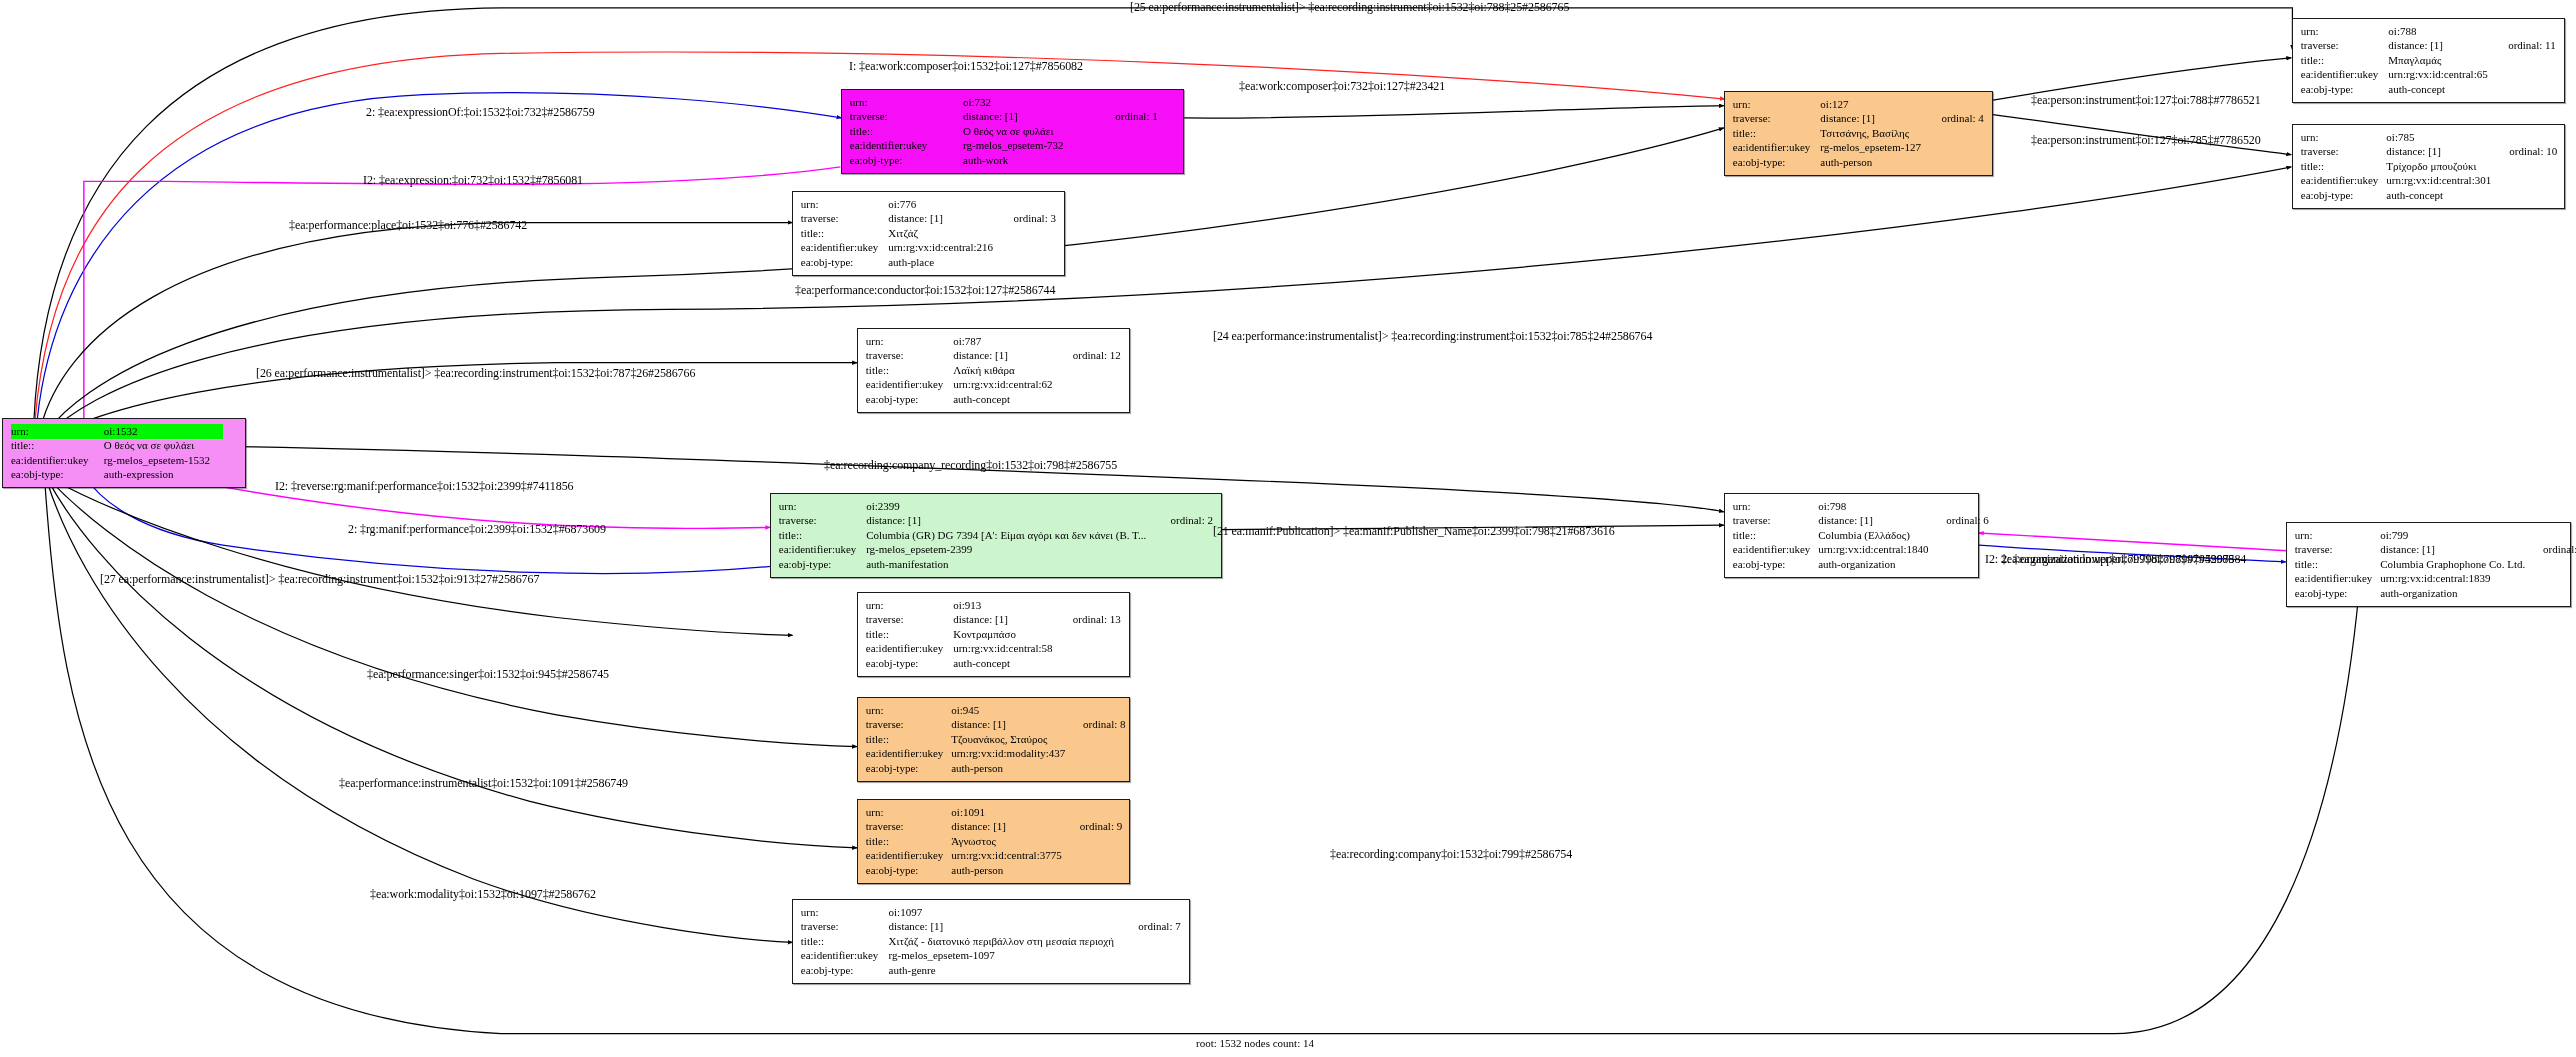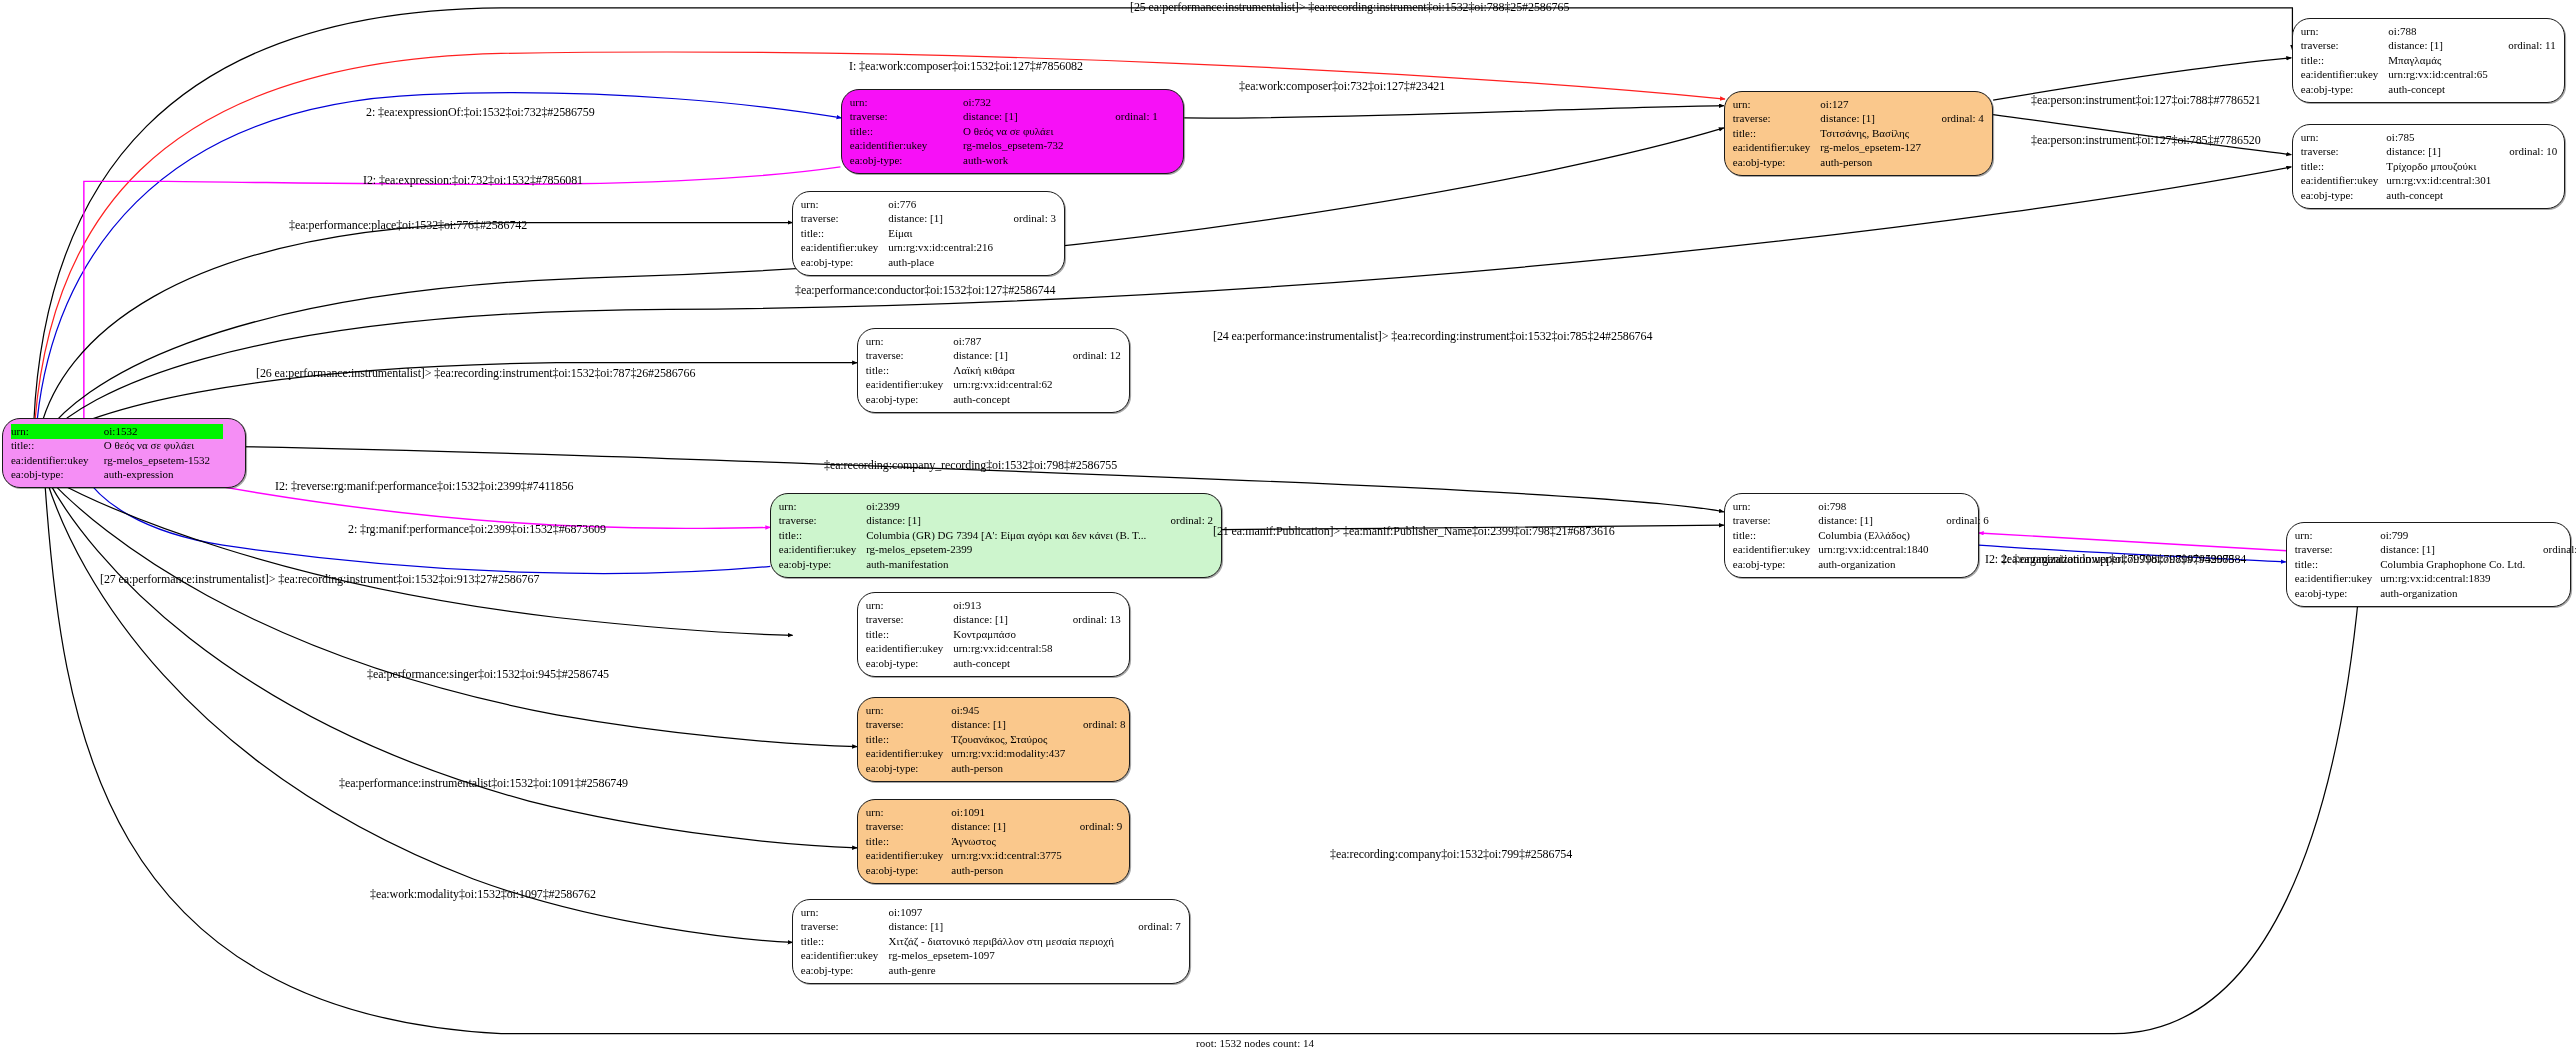--- a/index.html
+++ b/index.html
@@ -1,21 +1,21 @@
 <!DOCTYPE html>
 <html style="font-size:9px"><head>
 <meta charset="utf-8">
 <style>
   html,body{margin:0;padding:0;background:#ffffff;}
   body{font-family:"Liberation Serif","DejaVu Serif",serif;}
   #canvas{position:relative;width:2576px;height:1057px;background:#fff;overflow:hidden;}
   #edges{position:absolute;left:0;top:0;width:2576px;height:1057px;}
 
   
-  .node{position:absolute;border:1.1px solid #1a1a1a;border-radius:18px;
+  .node{position:absolute;border:1.1px solid #1a1a1a;border-radius:0;
         box-sizing:border-box;background:#ffffff;padding:5px 6.7px 5px 7.8px;
         box-shadow:1.1px 1.1px 0 rgba(0,0,0,.35);}
   .node table{border-collapse:collapse;width:100%;}
   .node td{font-size:11px;line-height:1.22;color:#000;white-space:nowrap;
            padding:0.6px 0;vertical-align:top;}
   .node td.k{padding-right:7.8px;}
   .node td.v{padding-right:3.3px;}
   .node td.v2{padding-left:14.5px;}
   .tx-person{background:#fac88c;}
   .tx-manif{background:#cdf5cd;}
@@ -260,21 +260,21 @@
         <td class="v">oi:776</td>
         <td class="v2"></td>
       </tr>
       <tr>
         <td class="k">traverse:</td>
         <td class="v">distance: [1]</td>
         <td class="v2">ordinal: 3</td>
       </tr>
       <tr>
         <td class="k">title::</td>
-        <td class="v">Είμαι</td>
+        <td class="v">Χιτζάζ</td>
         <td class="v2"></td>
       </tr>
       <tr>
         <td class="k">ea:identifier:ukey</td>
         <td class="v">urn:rg:vx:id:central:216</td>
         <td class="v2"></td>
       </tr>
       <tr>
         <td class="k">ea:obj-type:</td>
         <td class="v">auth-place</td>

